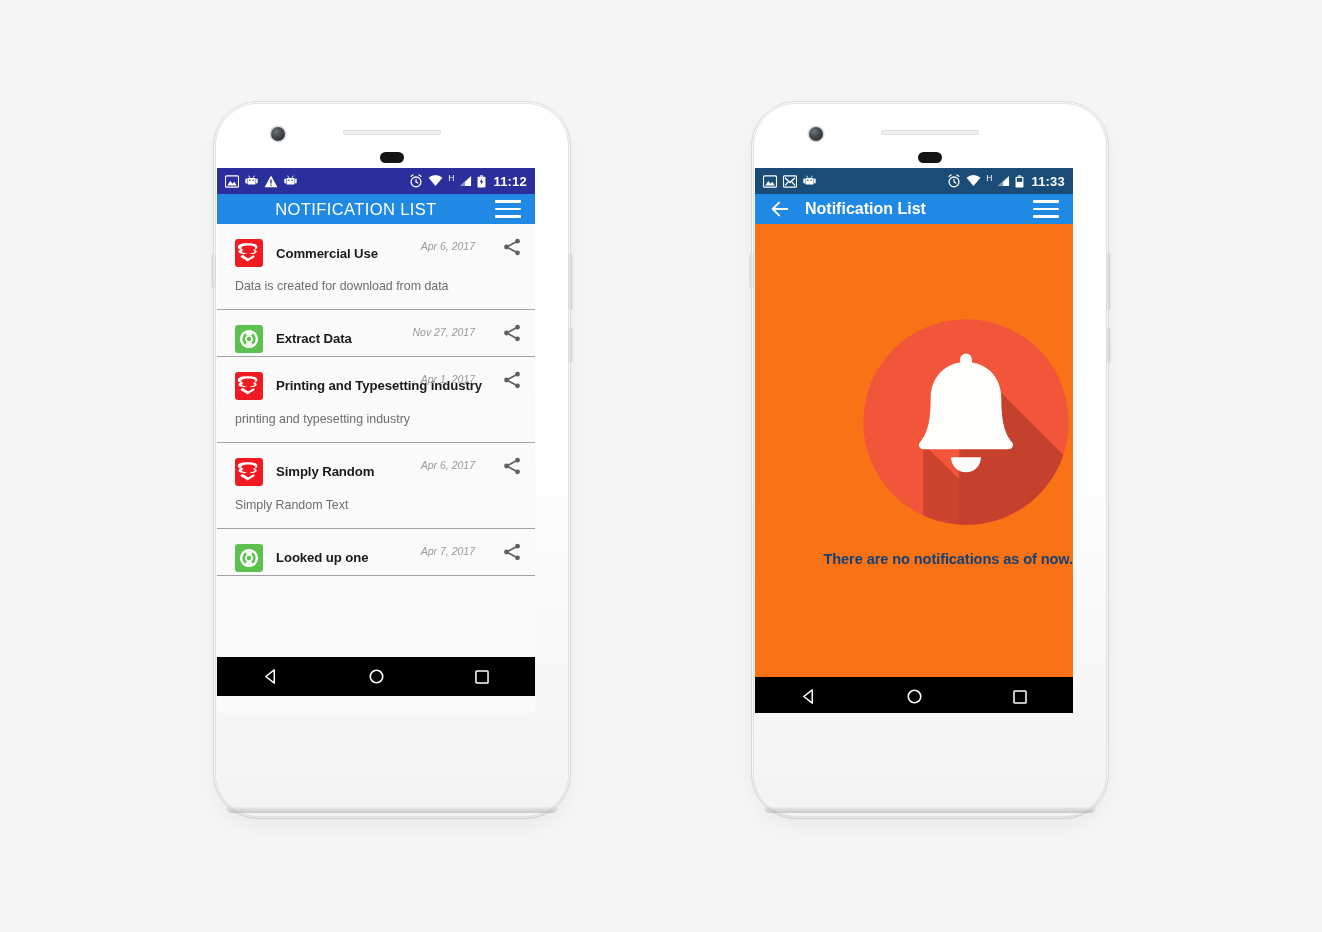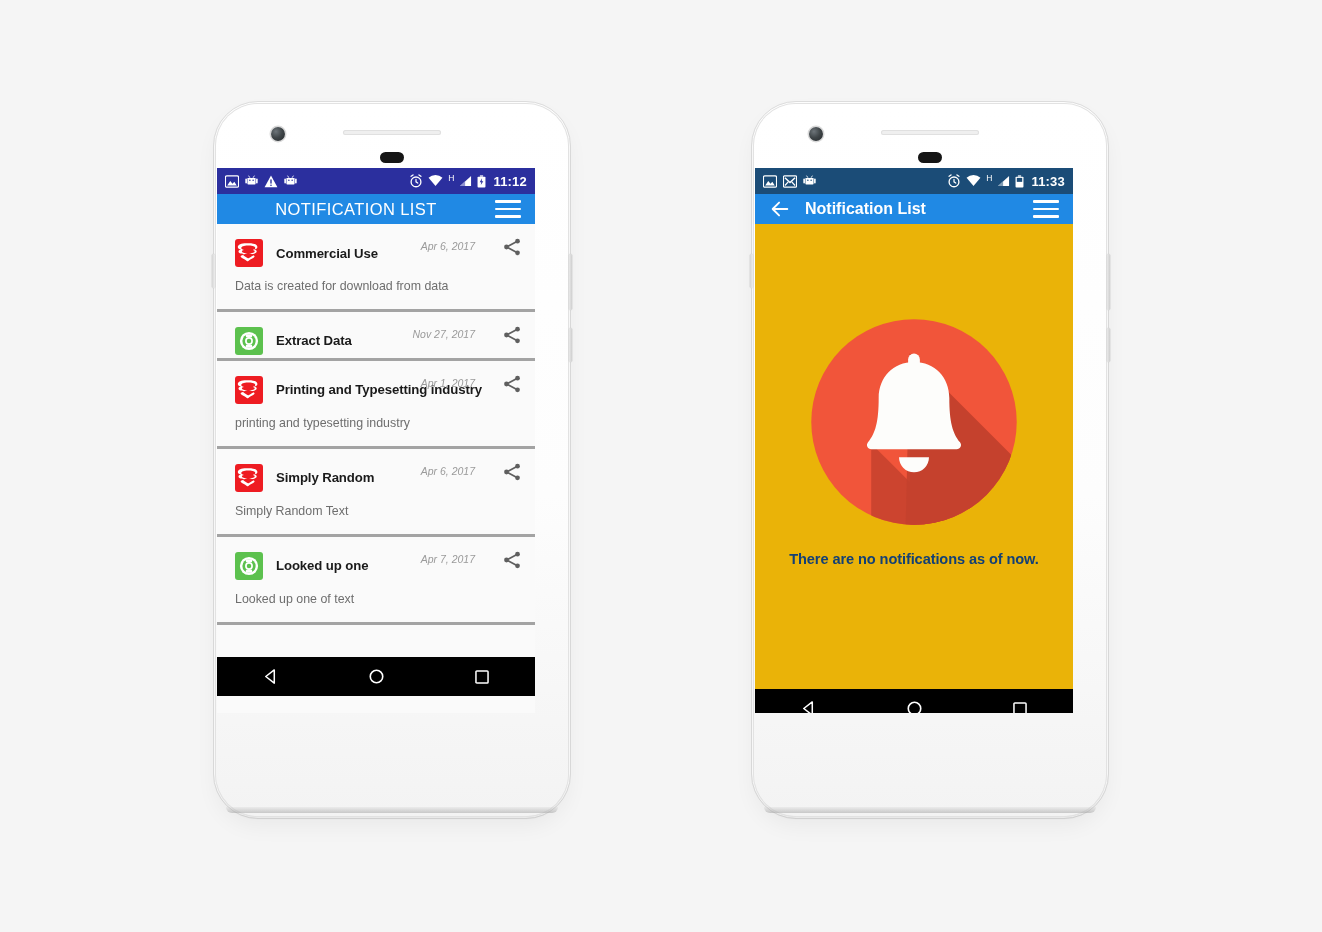--- a/index.html
+++ b/index.html
@@ -76,21 +76,21 @@
   .appbar-title.title{font-size:16px;font-weight:700;text-align:left;margin-left:14px;}
   .back-arrow{width:22px;height:22px;margin-left:14px;flex:0 0 auto;}
   .hamburger{
     width:26px;margin-right:14px;flex:0 0 auto;
     display:flex;flex-direction:column;justify-content:center;gap:5px;
   }
   .hamburger i{display:block;height:2.6px;background:#fff;border-radius:1px;}
 
   
   .list{position:relative;height:calc(100% - 26px - 47px - 39px);overflow:hidden;background:#fafafa;}
-  .n-item{border-bottom:3px solid #a3a3a3;padding:0 0 0 0;background:#fafafa;position:relative;}
+  .n-item{border-bottom:1px solid #a3a3a3;padding:0 0 0 0;background:#fafafa;position:relative;}
   .n-row{display:flex;align-items:center;padding:12px 14px 0 18px;position:relative;height:34px;}
   .n-icon{width:28px;height:28px;border-radius:3px;flex:0 0 auto;position:relative;overflow:hidden;}
   .n-title{
     font-size:13.2px;font-weight:700;color:#1a1a1a;margin-left:13px;
     white-space:nowrap;letter-spacing:-.1px;
   }
   .n-date{
     position:absolute;right:60px;top:16px;
     font-size:10.5px;font-style:italic;color:#9a9a9a;white-space:nowrap;
   }
@@ -103,22 +103,22 @@
   }
 
   .navbar{
     height:39px;background:#000;display:flex;align-items:center;justify-content:space-around;
   }
   .navbar svg{display:block;}
 
   
   .empty{
     height:calc(100% - 26px - 47px - 39px);
-    background:#eab308;display:flex;flex-direction:column;
-    align-items:center;justify-content:center;padding-bottom:32px;
+    background:#f97316;display:flex;flex-direction:column;
+    align-items:flex-end;justify-content:center;padding-bottom:20px;
   }
   .bell-wrap{width:214px;height:214px;}
   .empty-text{
     margin-top:22px;font-size:14.6px;font-weight:700;letter-spacing:-.1px;
   }
 </style>
 </head>
 <body>
 
 <div class="stage">
@@ -288,21 +288,20 @@
               </svg>
               <div class="n-title">Looked up one</div>
               <div class="n-date">Apr 7, 2017</div>
               <div class="share"><svg viewBox="0 0 24 24" width="22" height="22">
                   <circle cx="18" cy="5.6" r="2.6" fill="#5f5f5f"></circle>
                   <circle cx="6" cy="12" r="2.6" fill="#5f5f5f"></circle>
                   <circle cx="18" cy="18.4" r="2.6" fill="#5f5f5f"></circle>
                   <path d="M15.8 6.9 L8.2 10.9 M8.2 13.1 L15.8 17.1" stroke="#5f5f5f" stroke-width="1.9" stroke-linecap="round"></path>
                 </svg></div>
             </div>
-            <div class="n-body">Looked up one of text</div>
           </div>
         </div>
 
       <div class="navbar">
         <svg width="17" height="17" viewBox="0 0 18 18">
           <path d="M13 2 L4 9 L13 16 Z" fill="none" stroke="#fff" stroke-width="1.6" stroke-linejoin="round"></path>
         </svg>
         <svg width="17" height="17" viewBox="0 0 18 18">
           <circle cx="9" cy="9" r="6.6" fill="none" stroke="#fff" stroke-width="1.7"></circle>
         </svg>

